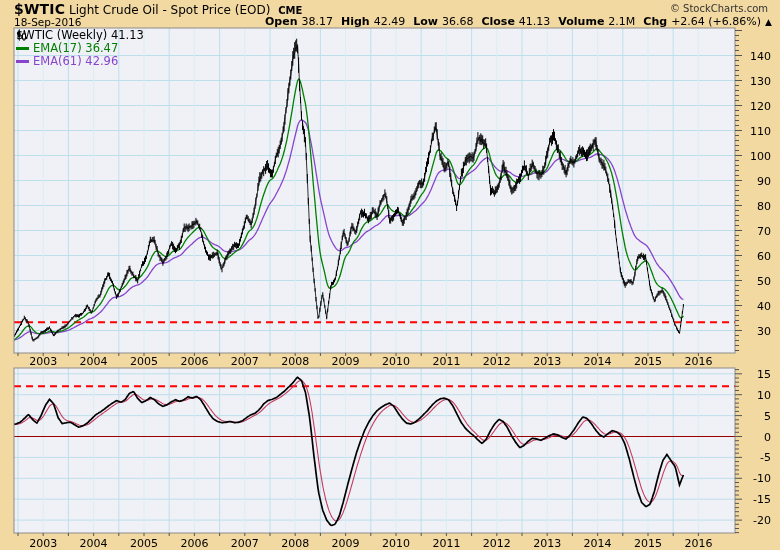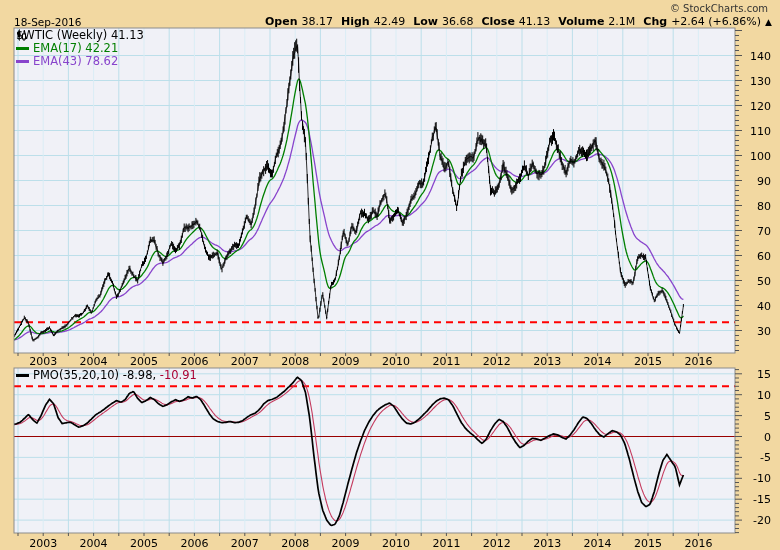--- a/index.html
+++ b/index.html
@@ -346,39 +346,40 @@
           <text x="446.4" y="546.5" text-anchor="middle" font-size="11" font-family="DejaVu Sans, Liberation Sans, sans-serif" fill="#000">2011</text>
           <text x="496.8" y="546.5" text-anchor="middle" font-size="11" font-family="DejaVu Sans, Liberation Sans, sans-serif" fill="#000">2012</text>
           <text x="547.1999999999999" y="546.5" text-anchor="middle" font-size="11" font-family="DejaVu Sans, Liberation Sans, sans-serif" fill="#000">2013</text>
           <text x="597.6" y="546.5" text-anchor="middle" font-size="11" font-family="DejaVu Sans, Liberation Sans, sans-serif" fill="#000">2014</text>
           <text x="648" y="546.5" text-anchor="middle" font-size="11" font-family="DejaVu Sans, Liberation Sans, sans-serif" fill="#000">2015</text>
           <text x="698.4" y="546.5" text-anchor="middle" font-size="11" font-family="DejaVu Sans, Liberation Sans, sans-serif" fill="#000">2016</text>
         </g>
       </g>
     </svg>
 
+  <div class="abs hdr-l1">
+    <span class="sym">$WTIC</span>
+    <span class="ttl">Light Crude Oil - Spot Price (EOD)</span>
+    <span class="exch">CME</span>
+  </div>
   <div class="abs copy">© StockCharts.com</div>
   <div class="abs date">18-Sep-2016</div>
   <div class="abs quote" id="quote-bar"><span class="ql">Open</span><span class="qv">38.17</span><span class="ql">High</span><span class="qv">42.49</span><span class="ql">Low</span><span class="qv">36.68</span><span class="ql">Close</span><span class="qv">41.13</span><span class="ql">Volume</span><span class="qv">2.1M</span><span class="ql">Chg</span><span class="qv">+2.64 (+6.86%)</span><span class="arrow">▲</span></div>
 
   <div class="abs lg lg-main">
     <div class="lg-row">
       <svg class="cicon" width="11" height="12">
         <line x1="3" y1="1" x2="3" y2="11" stroke="#000" stroke-width="1"></line>
         <rect x="1.5" y="3" width="3" height="5" fill="#000"></rect>
         <line x1="8" y1="2" x2="8" y2="12" stroke="#000" stroke-width="1"></line>
         <rect x="6.5" y="5" width="3" height="5" fill="#fff" stroke="#000"></rect>
       </svg><span>$WTIC (Weekly) 41.13</span>
     </div>
     <div class="lg-row" id="lg-ema17" style="color: rgb(0, 127, 0);">
-      <span class="sw" id="sw-ema17" style="background: rgb(0, 127, 0);"></span><span>EMA(17) 42.21</span>
+      <span class="sw" id="sw-ema17" style="background: rgb(0, 127, 0);"></span><span>EMA(17) 36.47</span>
     </div>
     <div class="lg-row" id="lg-ema43" style="color: rgb(136, 68, 204);">
-      <span class="sw" id="sw-ema43" style="background: rgb(136, 68, 204);"></span><span>EMA(43) 78.62</span>
+      <span class="sw" id="sw-ema43" style="background: rgb(136, 68, 204);"></span><span>EMA(61) 42.96</span>
     </div>
   </div>
 
-  <div class="abs lg lg-pmo">
-    <span class="sw"></span><span>PMO(35,20,10) -8.98,</span>
-    <span id="pmo-signal-val" style="color: rgb(170, 0, 51);">-10.91</span>
-  </div>
 
 </div>
 
 </body></html>

